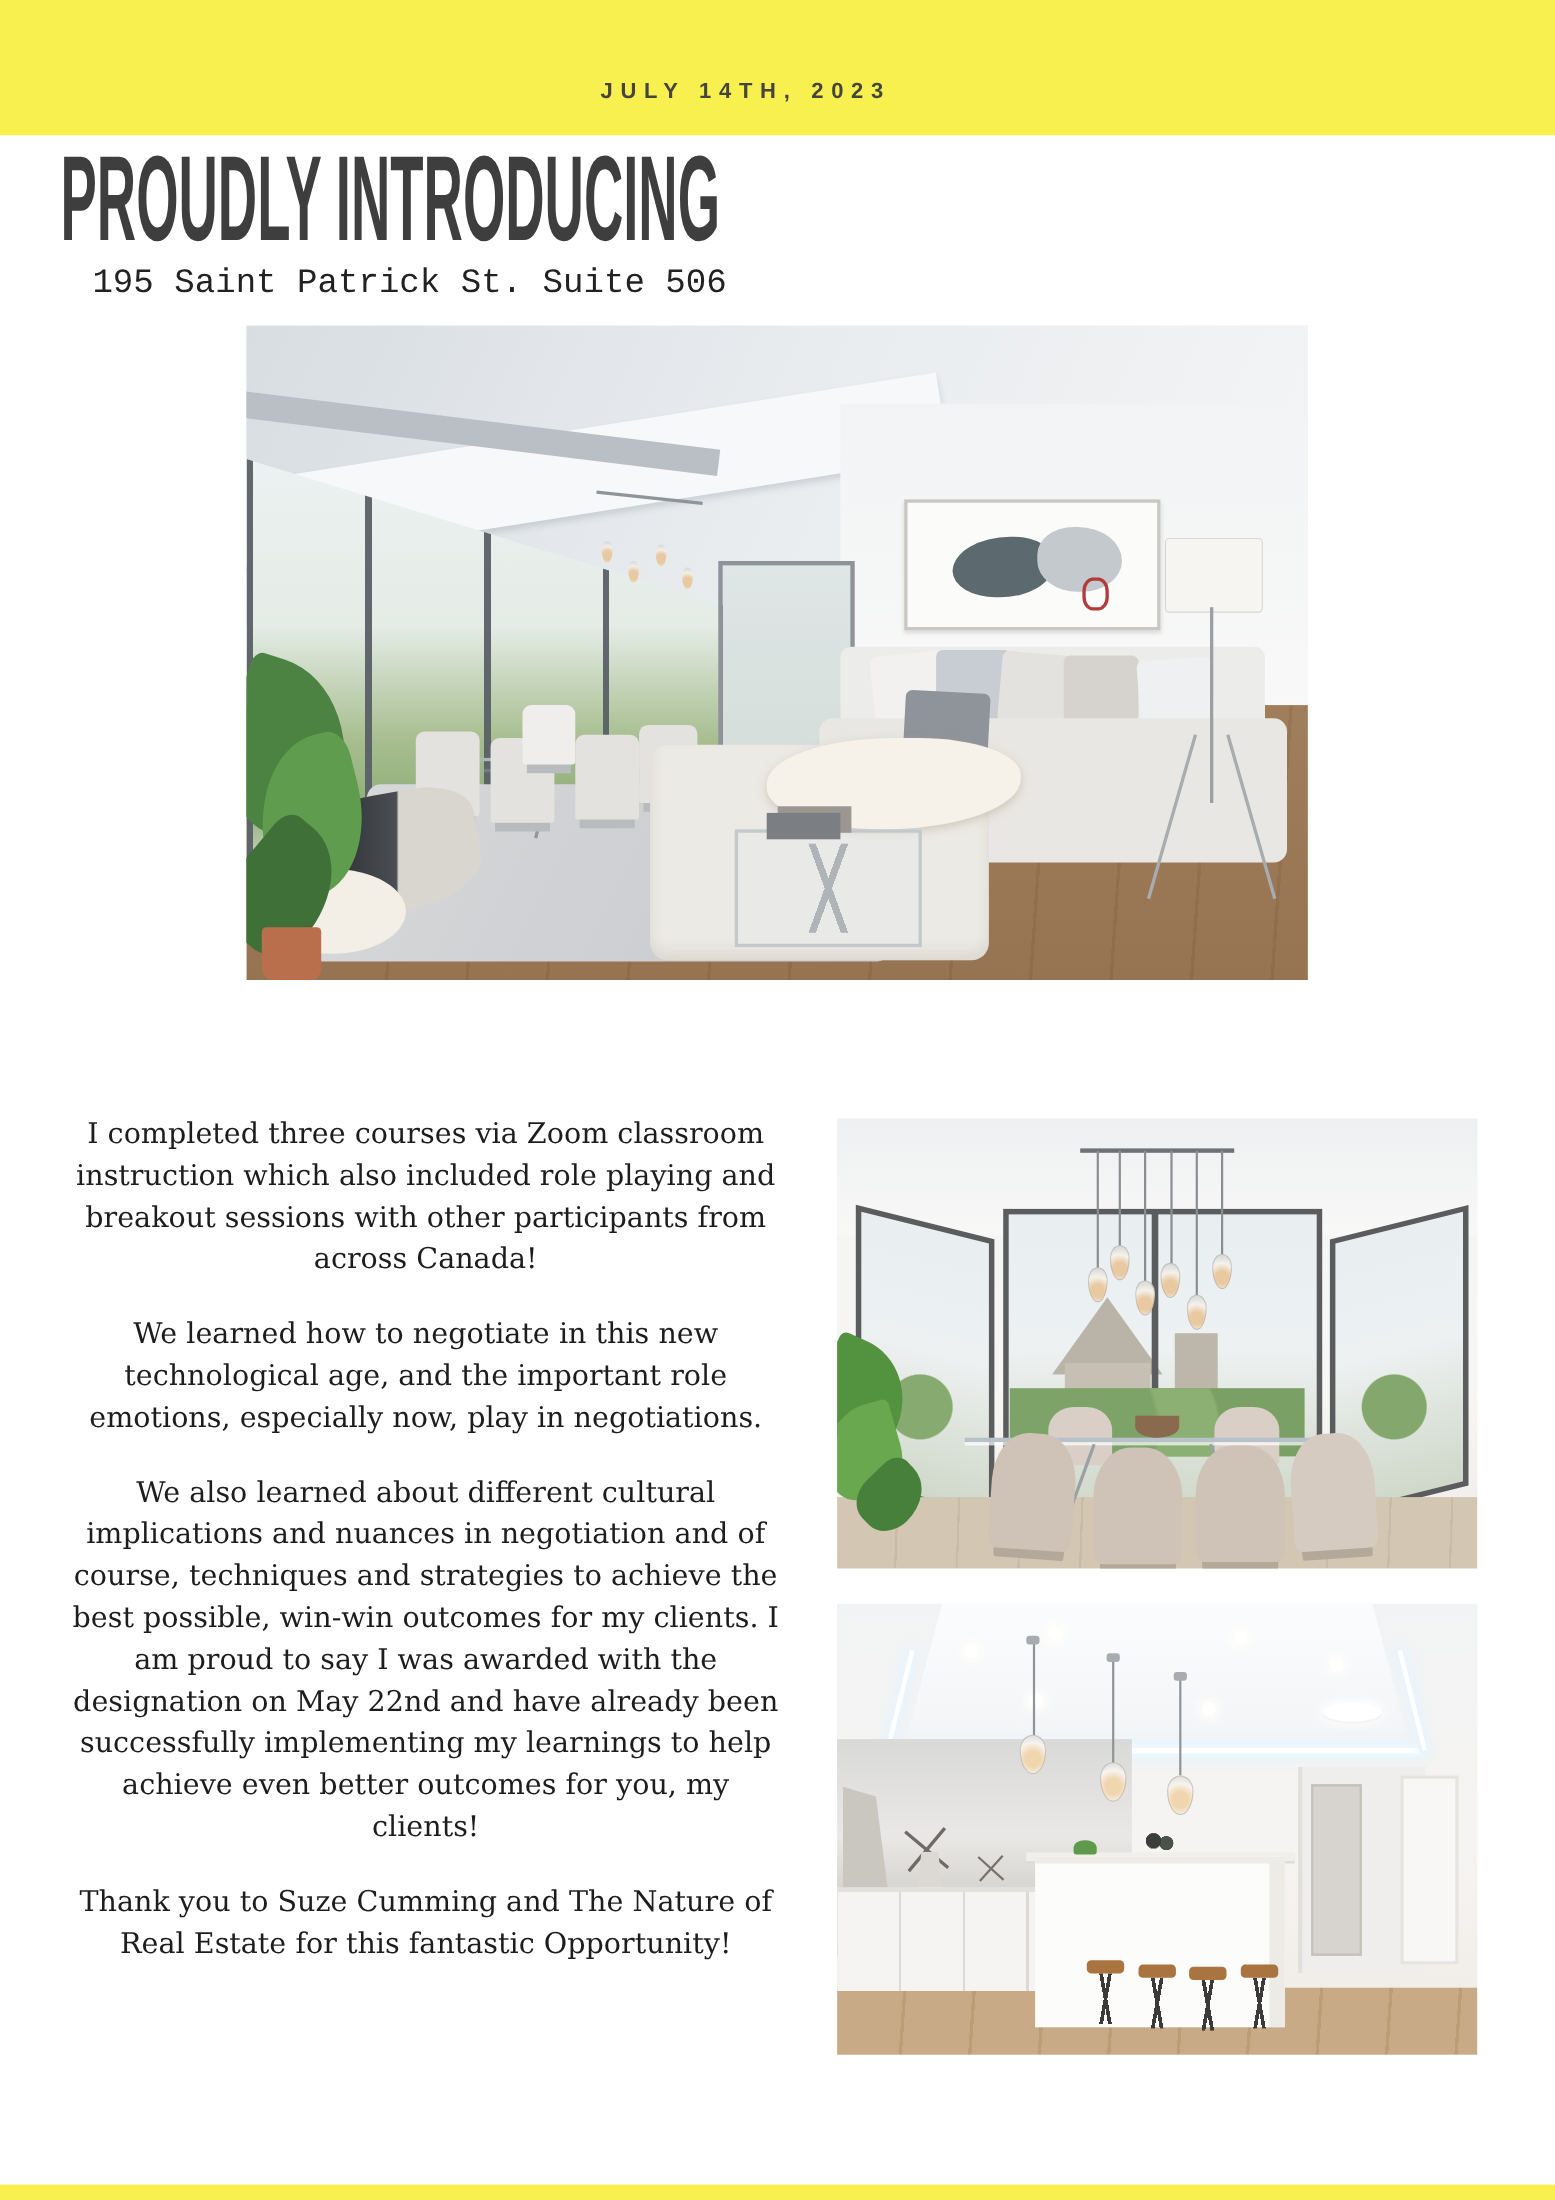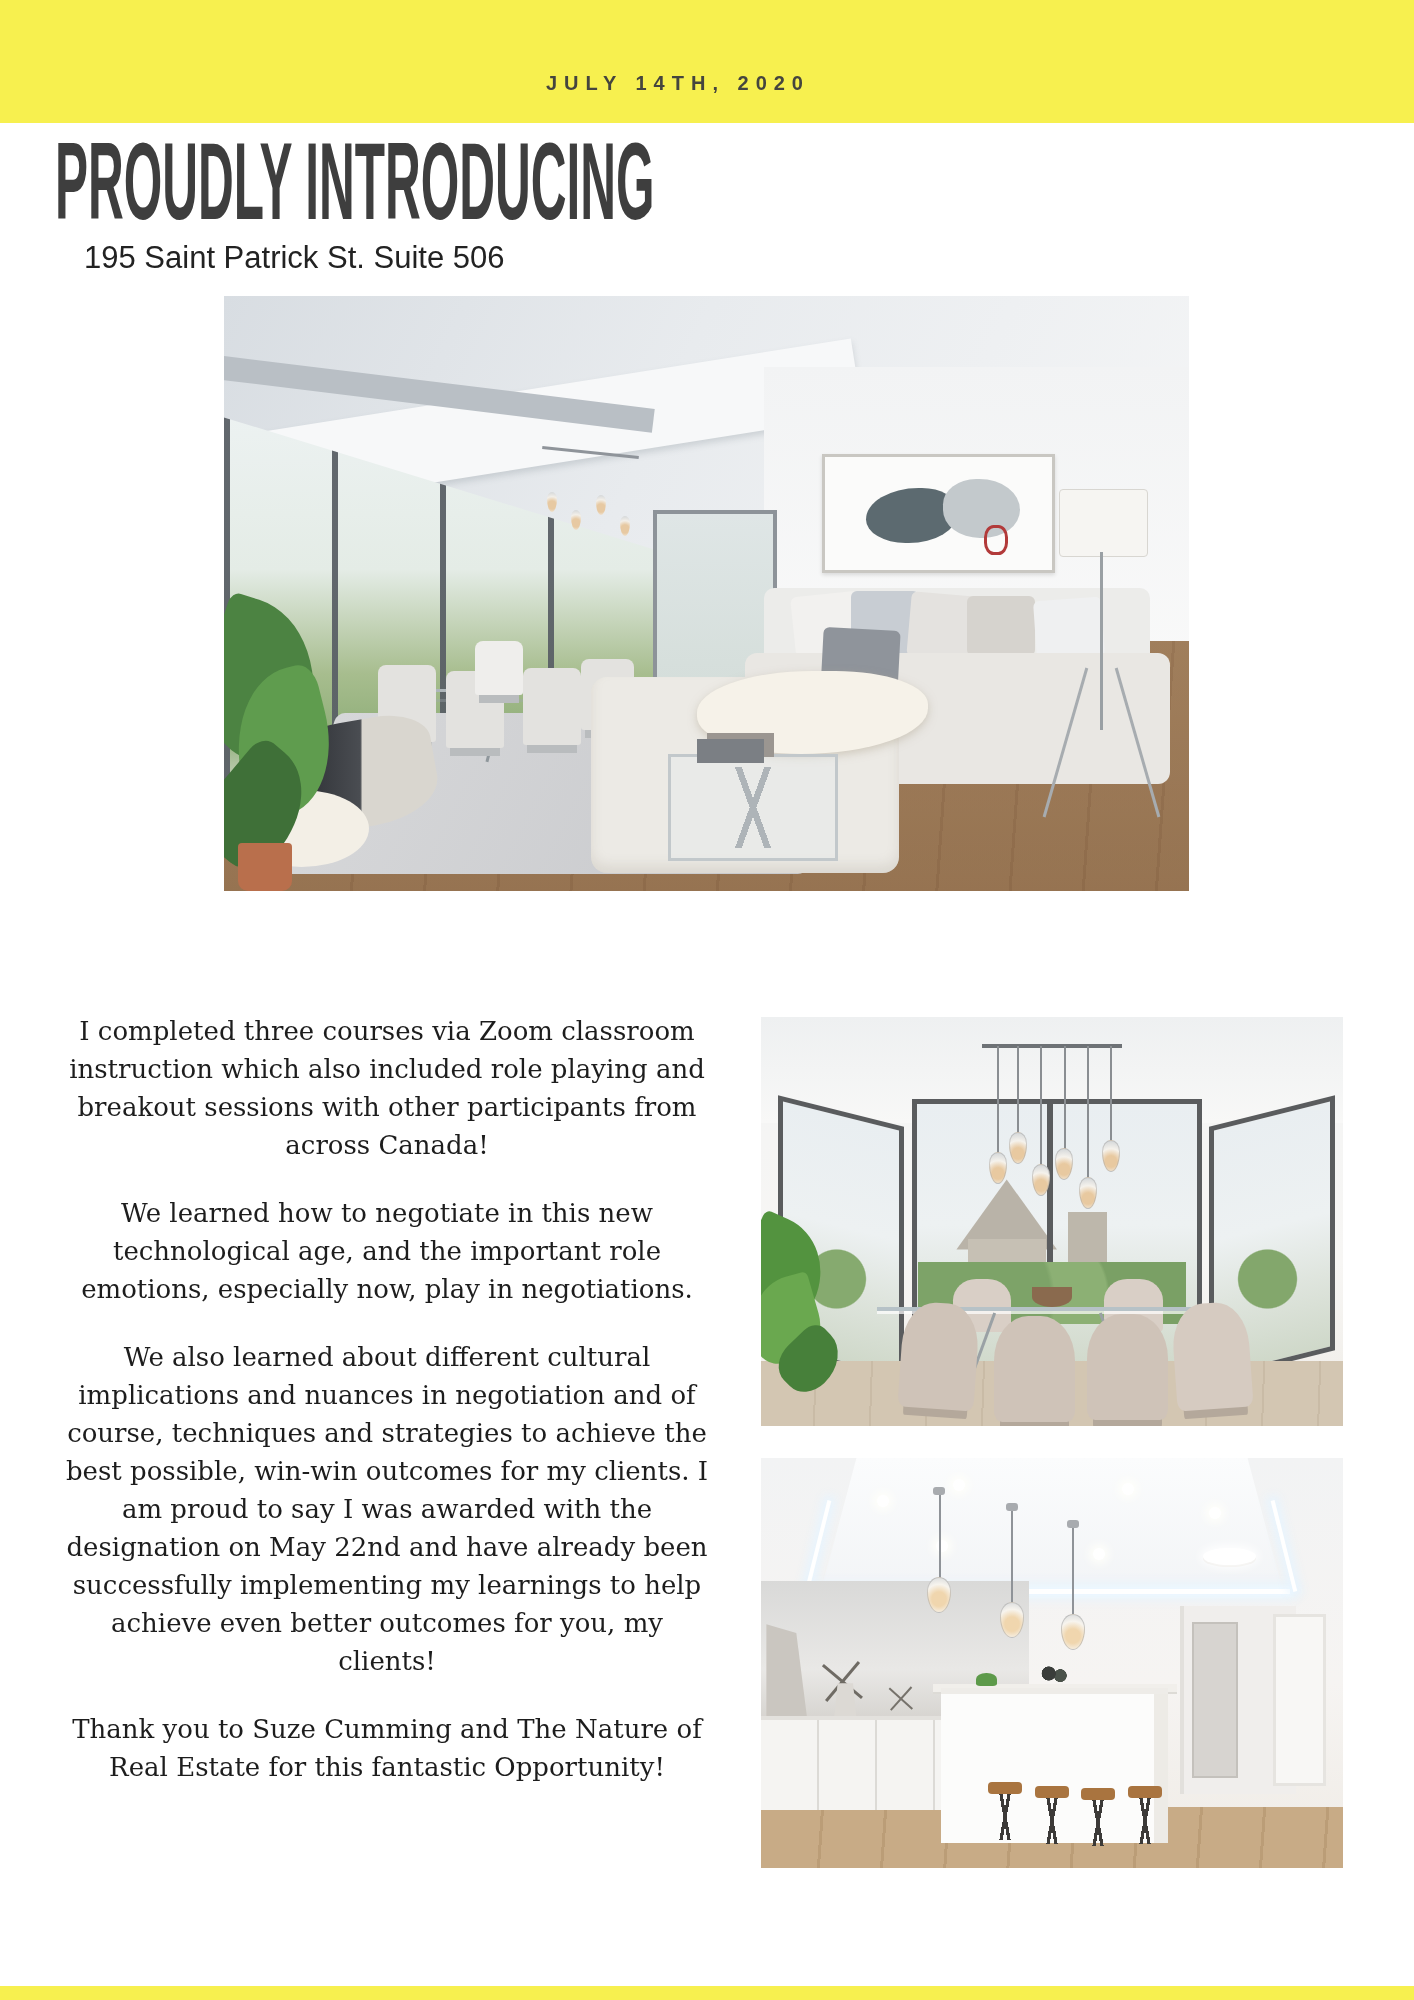--- a/index.html
+++ b/index.html
@@ -8,21 +8,21 @@
 
   
   .banner{position:absolute;left:0;top:0;width:1414px;height:123px;background:#F7F04F;}
   .banner-date{position:absolute;left:0;right:58px;top:72px;text-align:center;
     font-size:20px;font-weight:600;letter-spacing:7px;color:#45453E;}
 
   
   .title{position:absolute;left:55px;top:126px;margin:0;font-size:110px;line-height:1;
     font-weight:800;color:#3E3E3E;letter-spacing:0px;transform:scaleX(.45);
     transform-origin:left top;white-space:nowrap;}
-  .address{position:absolute;left:84px;top:240px;font-family:Liberation Sans, sans-serif;
+  .address{position:absolute;left:84px;top:240px;font-family:Liberation Mono, monospace;
     font-size:31px;color:#222222;}
   .welcome{position:absolute;left:0;right:88px;top:924px;margin:0;text-align:center;
     font-size:29px;font-weight:700;letter-spacing:6.5px;color:#121212;white-space:nowrap;}
 
   
   .text-col{position:absolute;left:62px;top:1012px;width:650px;
     font-family:"DejaVu Serif",serif;font-size:26px;line-height:38px;color:#1D1D1D;
     text-align:center;}
   .text-col p{margin:0 0 30px 0;}
 
@@ -200,21 +200,21 @@
 
   
   .footer-band{position:absolute;left:0;top:1986px;width:1414px;height:14px;background:#F7F04F;}
 </style>
 </head>
 <body>
 
 <div class="page">
 
   <header class="banner">
-    <div class="banner-date">JULY 14TH, 2020</div>
+    <div class="banner-date">JULY 14TH, 2023</div>
   </header>
 
   <h1 class="title">PROUDLY INTRODUCING</h1>
   <div class="address">195 Saint Patrick St. Suite 506</div>
 
   <figure class="ph hero" style="margin:0;">
     <div class="s lr-base"></div>
     <div class="s lr-ceiling"></div>
     <div class="s lr-bulkhead"></div>
     <div class="s lr-wallR"></div>

